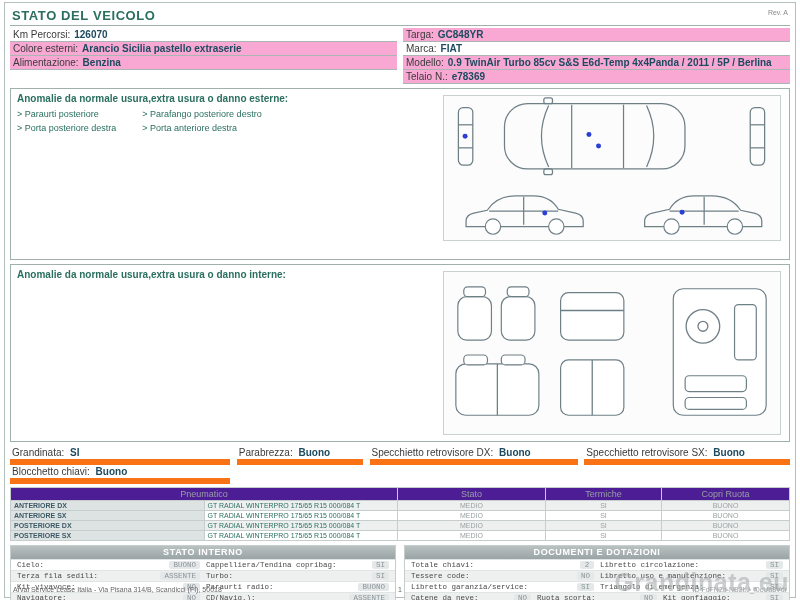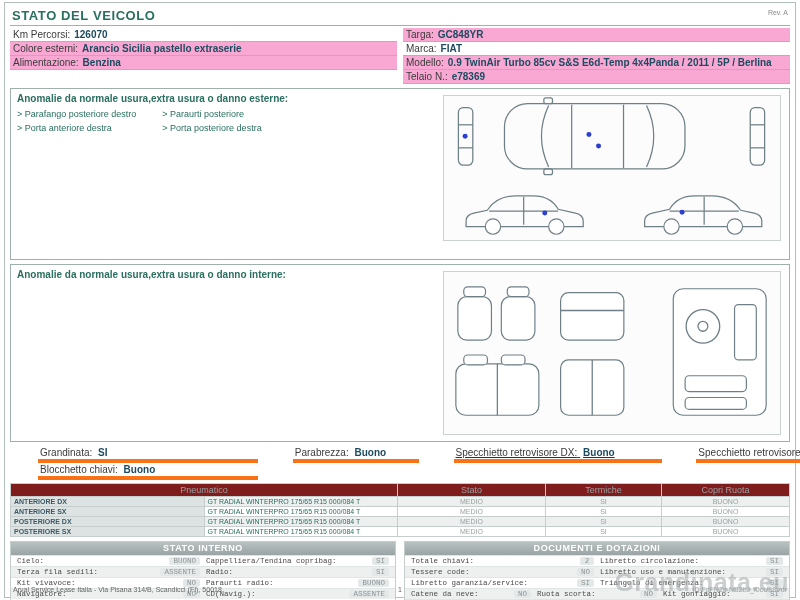--- a/index.html
+++ b/index.html
@@ -35,27 +35,27 @@
   .diagram-box { position:absolute; right:8px; top:6px; width:338px;
     border:1px solid #c9d2d0; background:#fcfcfc;
     display:flex; align-items:center; justify-content:center; }
   .panel.exterior .diagram-box { height:146px; }
   .panel.interior .diagram-box { height:164px; }
   .diagram-box svg { width:100%; height:100%; }
 
   
   .cond { margin-top:4px; font-size:10px; }
   .cond-row { white-space:nowrap; }
-  .cond-item { display:inline-block; border-bottom:4px solid #f97316; padding:1px 2px; margin-right:4px;margin-left:28px; }
+  .cond-item { display:inline-block; border-bottom:6px solid #f97316; padding:1px 2px; margin-right:4px; }
   .cond-item .val { margin-left:3px; }
-  .w1{width:220px;} .w2{width:126px;} .w3{width:208px;text-decoration:underline;} .w4{width:206px;}
+  .w1{width:220px;} .w2{width:126px;} .w3{width:208px;} .w4{width:206px;}
 
   
   table.tires { width:100%; border-collapse:collapse; margin-top:3px; table-layout:fixed; }
-  table.tires th { background:#7f1d1d; color:#98a0a2; font-weight:normal; font-size:9px;
+  table.tires th { background:#4c1d95; color:#98a0a2; font-weight:normal; font-size:9px;
     border:1px solid #c5cecd; padding:1px 2px; }
   table.tires td { border:1px solid #c5cecd; font-size:7px; padding:1px 3px; height:10px; }
   table.tires tr:nth-child(even) td { background:#eef0f0; }
   td.pos { background:#dde2e2 !important; color:#3c5a66; font-weight:bold; width:98px; }
   td.desc { color:#2a6f5f; width:286px; }
   td.cen { text-align:center; color:#9aa2a2; }
 
   
   .bottom { display:flex; gap:8px; margin-top:4px; }
   .tbl { flex:1; border:1px solid #c5cecd; background:#fff; }
@@ -122,26 +122,26 @@
         <span class="lbl">Telaio N.:</span>
         <span class="val">e78369</span>
       </div>
     </div>
   </div>
 
   <div class="panel exterior">
     <div class="panel-title">Anomalie da normale usura,extra usura o danno esterne:</div>
     <div class="anomaly-cols">
       <ul class="anomaly-list">
+        <li>&gt; Paraurti posteriore</li>
+        <li>&gt; Porta posteriore destra</li>
+      </ul>
+      <ul class="anomaly-list">
         <li>&gt; Parafango posteriore destro</li>
         <li>&gt; Porta anteriore destra</li>
-      </ul>
-      <ul class="anomaly-list">
-        <li>&gt; Paraurti posteriore</li>
-        <li>&gt; Porta posteriore destra</li>
       </ul>
     </div>
     <div class="diagram-box">
       <svg viewBox="0 0 340 150" preserveAspectRatio="xMidYMid meet">
 
         <g class="diag-stroke">
           <rect x="10" y="12" width="15" height="60" rx="5"></rect>
           <line x1="10" y1="30" x2="25" y2="30"></line>
           <line x1="10" y1="54" x2="25" y2="54"></line>
         </g>
@@ -302,21 +302,21 @@
           <span class="clabel">Cappelliera/Tendina copribag:</span>
           <span class="cval">SI</span>
         </span>
       </div>
       <div class="tbl-row">
         <span class="cell">
           <span class="clabel">Terza fila sedili:</span>
           <span class="cval">ASSENTE</span>
         </span>
         <span class="cell">
-          <span class="clabel">Radio:</span>
+          <span class="clabel">Turbo:</span>
           <span class="cval">SI</span>
         </span>
       </div>
       <div class="tbl-row">
         <span class="cell">
           <span class="clabel">Kit vivavoce:</span>
           <span class="cval">NO</span>
         </span>
         <span class="cell">
           <span class="clabel">Paraurti radio:</span>

